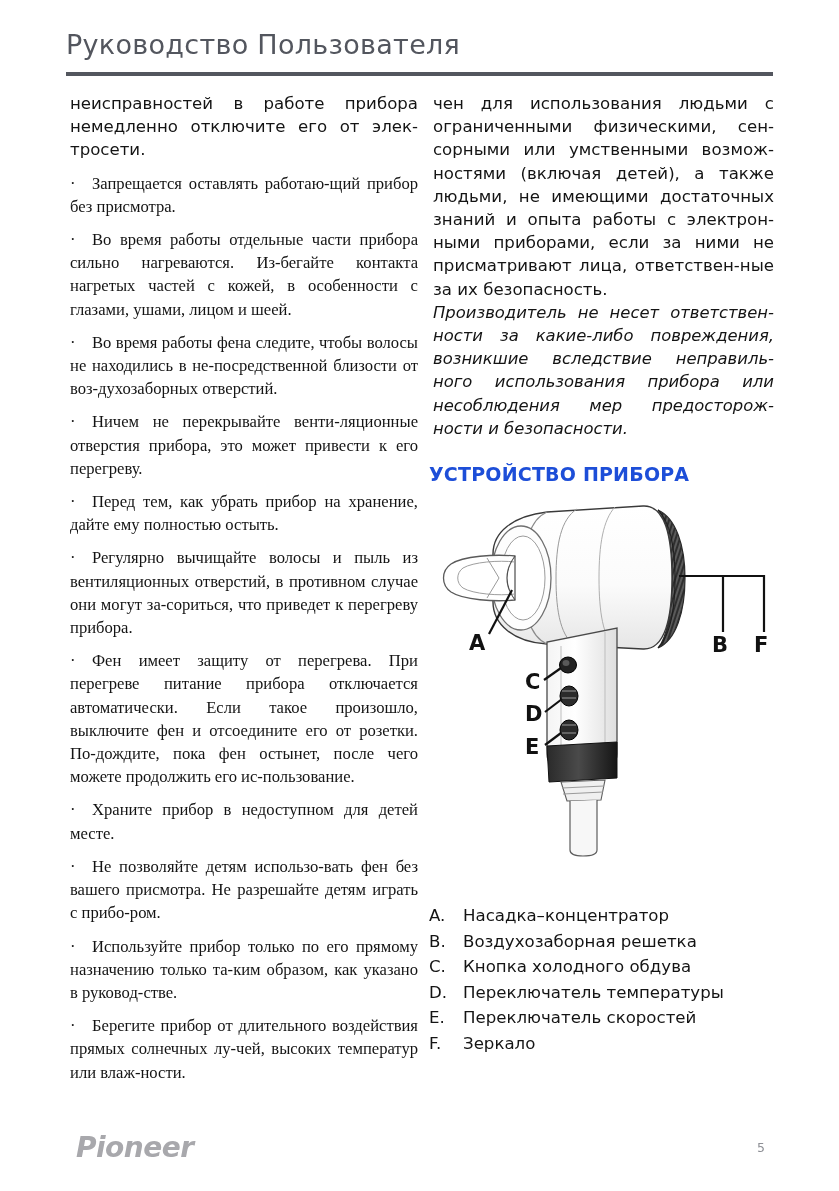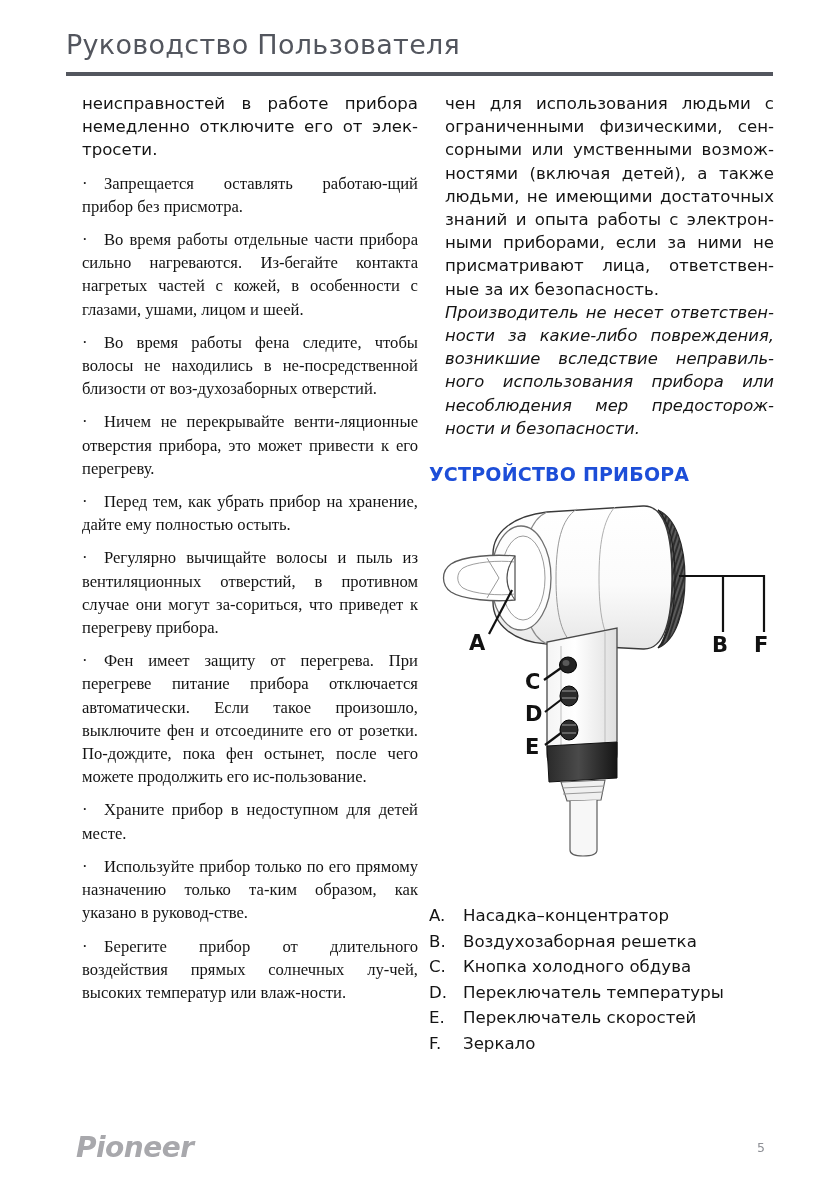--- a/index.html
+++ b/index.html
@@ -54,21 +54,21 @@
   .col-left {
     left: 66px;
     width: 352px;
   }
   .col-right {
     left: 429px;
     width: 345px;
   }
 
   p.para {
-    margin: 0 0 0 16px;
+    margin: 0 0 0 4px;
     font-size: 16.6px;
     line-height: 23.2px;
     text-align: justify;
     text-justify: inter-word;
     color: #141414;
     hyphens: none;
   }
   p.para + p.para {
     margin-top: 10px;
   }
@@ -167,20 +167,21 @@
     <div id="left-paras">
         <p class="para"><span>неисправностей в работе прибора немедленно отключите его от элек-тросети.</span></p>
         <p class="para bulleted"><span class="bullet-dot">·</span><span>Запрещается оставлять работаю-щий прибор без присмотра.</span></p>
         <p class="para bulleted"><span class="bullet-dot">·</span><span>Во время работы отдельные части прибора сильно нагреваются. Из-бегайте контакта нагретых частей с кожей, в особенности с глазами, ушами, лицом и шеей.</span></p>
         <p class="para bulleted"><span class="bullet-dot">·</span><span>Во время работы фена следите, чтобы волосы не находились в не-посредственной близости от воз-духозаборных отверстий.</span></p>
         <p class="para bulleted"><span class="bullet-dot">·</span><span>Ничем не перекрывайте венти-ляционные отверстия прибора, это может привести к его перегреву.</span></p>
         <p class="para bulleted"><span class="bullet-dot">·</span><span>Перед тем, как убрать прибор на хранение, дайте ему полностью остыть.</span></p>
         <p class="para bulleted"><span class="bullet-dot">·</span><span>Регулярно вычищайте волосы и пыль из вентиляционных отверстий, в противном случае они могут за-сориться, что приведет к перегреву прибора.</span></p>
         <p class="para bulleted"><span class="bullet-dot">·</span><span>Фен имеет защиту от перегрева. При перегреве питание прибора отключается автоматически. Если такое произошло, выключите фен и отсоедините его от розетки. По-дождите, пока фен остынет, после чего можете продолжить его ис-пользование.</span></p>
         <p class="para bulleted"><span class="bullet-dot">·</span><span>Храните прибор в недоступном для детей месте.</span></p>
+        <p class="para bulleted"><span class="bullet-dot">·</span><span>Не позволяйте детям использо-вать фен без вашего присмотра. Не разрешайте детям играть с прибо-ром.</span></p>
         <p class="para bulleted"><span class="bullet-dot">·</span><span>Используйте прибор только по его прямому назначению только та-ким образом, как указано в руковод-стве.</span></p>
         <p class="para bulleted"><span class="bullet-dot">·</span><span>Берегите прибор от длительного воздействия прямых солнечных лу-чей, высоких температур или влаж-ности.</span></p>
       </div>
   </div>
 
   <div class="col col-right">
     <div id="right-paras">
         <p class="para"><span>чен для использования людьми с ограниченными физическими, сен-сорными или умственными возмож-ностями (включая детей), а также людьми, не имеющими достаточных знаний и опыта работы с электрон-ными приборами, если за ними не присматривают лица, ответствен-ные за их безопасность.</span></p>
       </div>
     <p class="para italic">Производитель не несет ответствен-ности за какие-либо повреждения, возникшие вследствие неправиль-ного использования прибора или несоблюдения мер предосторож-ности и безопасности.</p>

